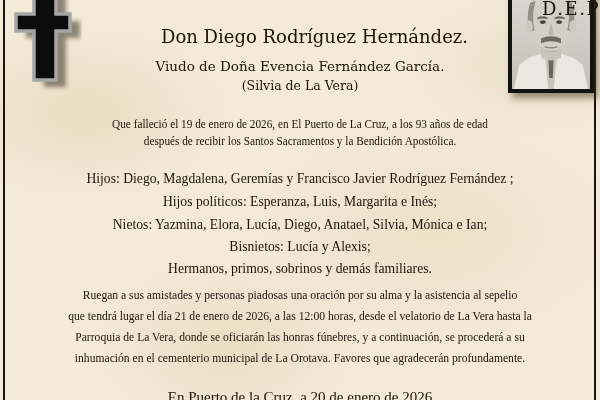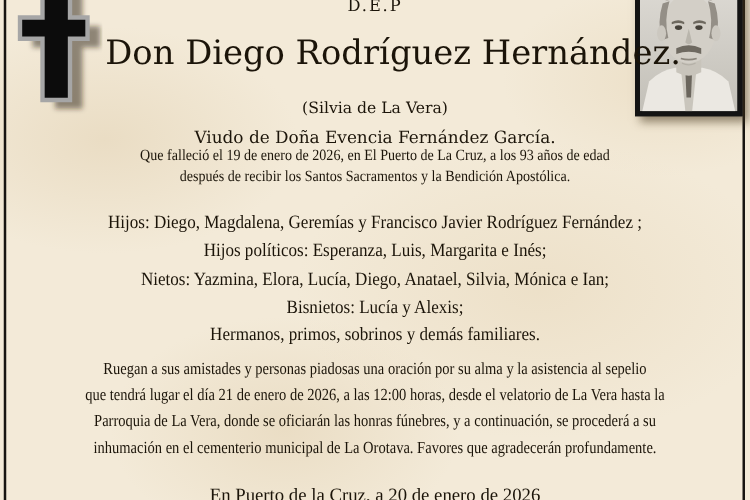--- a/index.html
+++ b/index.html
@@ -18,23 +18,23 @@
   .frame-left{left:3px;}
   .frame-right{right:4px;}
 
   .line{
     position:absolute;left:0;right:0;
     text-align:center;white-space:nowrap;
     line-height:1.15;
   }
   .heading-font{font-family:"DejaVu Serif","Liberation Serif",serif;}
 
-  .dep{top:-1px;font-size:13px;letter-spacing:1.5px;}
-  .name{top:27px;font-size:27px;padding-left:29px;}
-  .widower{top:59px;font-size:13.5px;margin-top:44px;}
+  .dep{top:-1px;font-size:18px;letter-spacing:1.5px;text-align:right;}
+  .name{top:27px;font-size:18px;padding-left:29px;}
+  .widower{top:59px;font-size:13.5px;}
   .residence{top:79px;font-size:12.5px;}
 
   .death1{top:117px;}
   .death2{top:134px;}
   .death-line{font-size:12.5px;transform:scaleX(.9);}
 
   .family-line{font-size:15px;transform:scaleX(.91);}
   .fam0{top:170px;}
   .fam1{top:193px;}
   .fam2{top:216px;}

